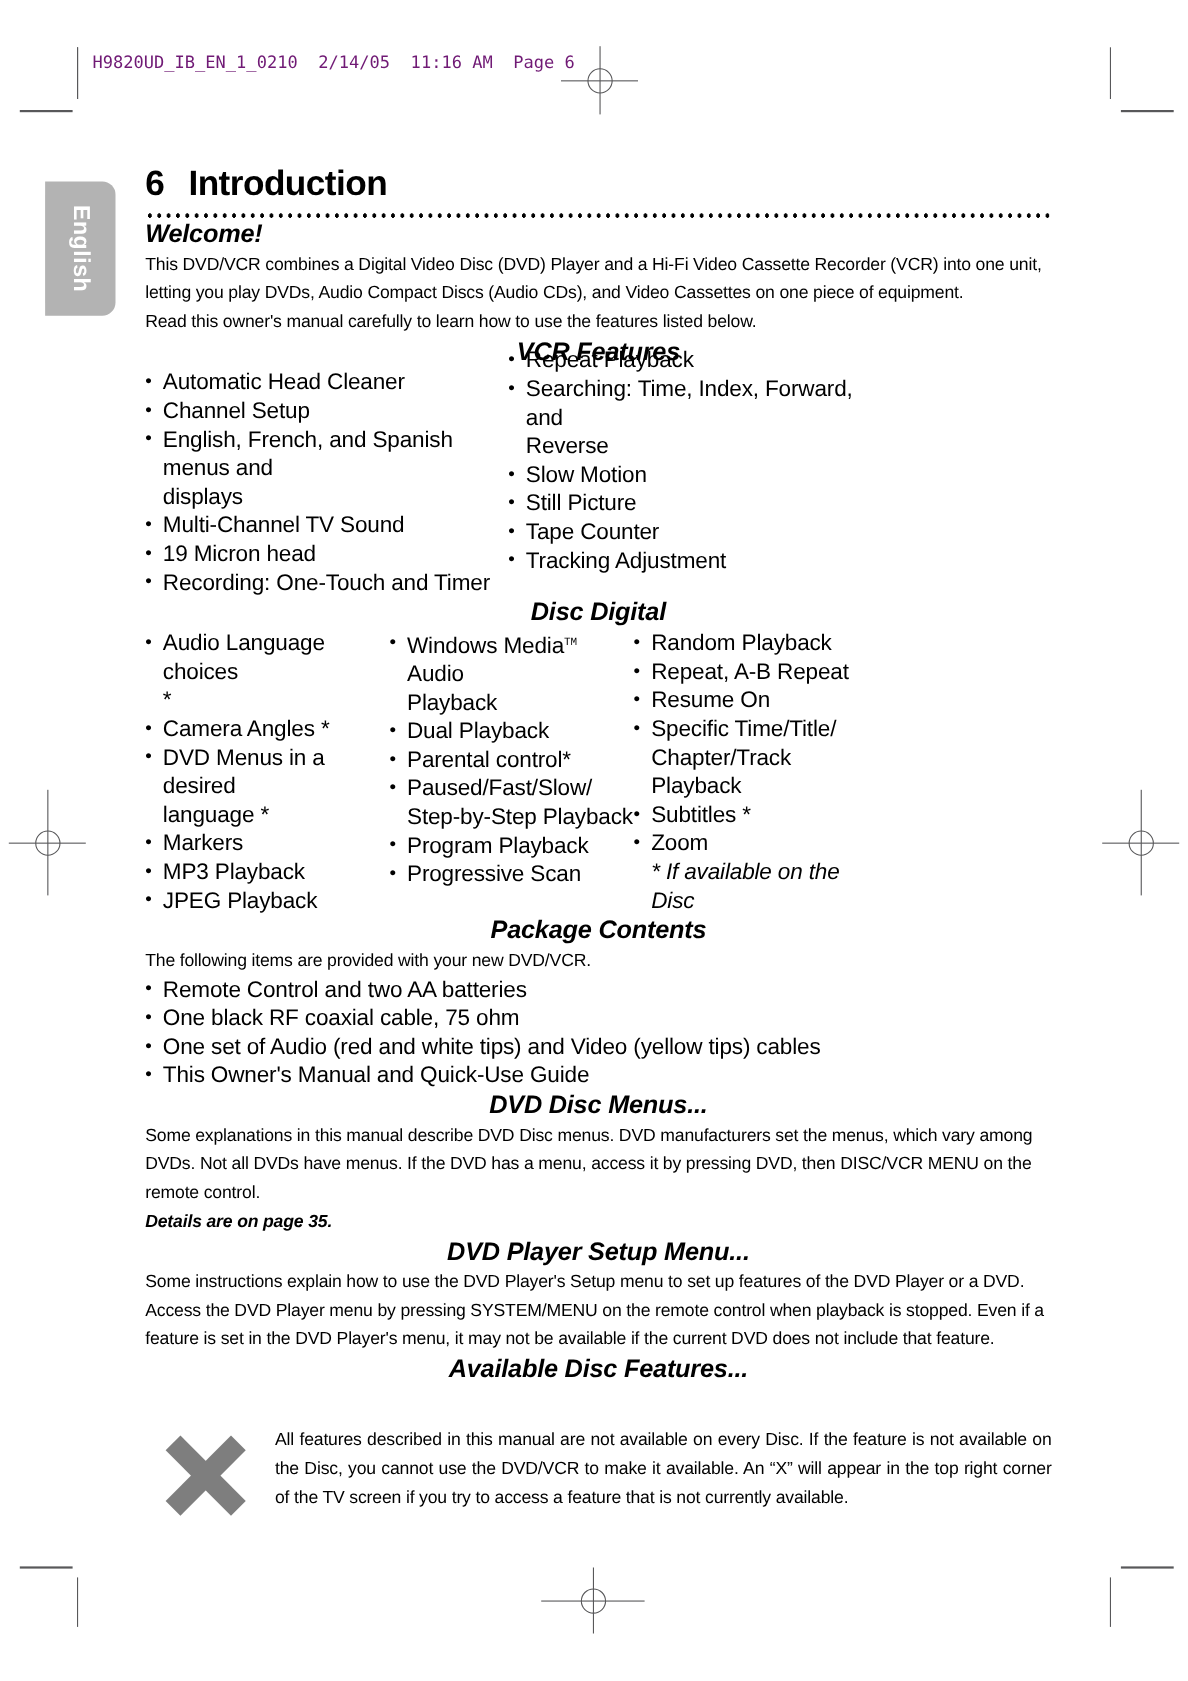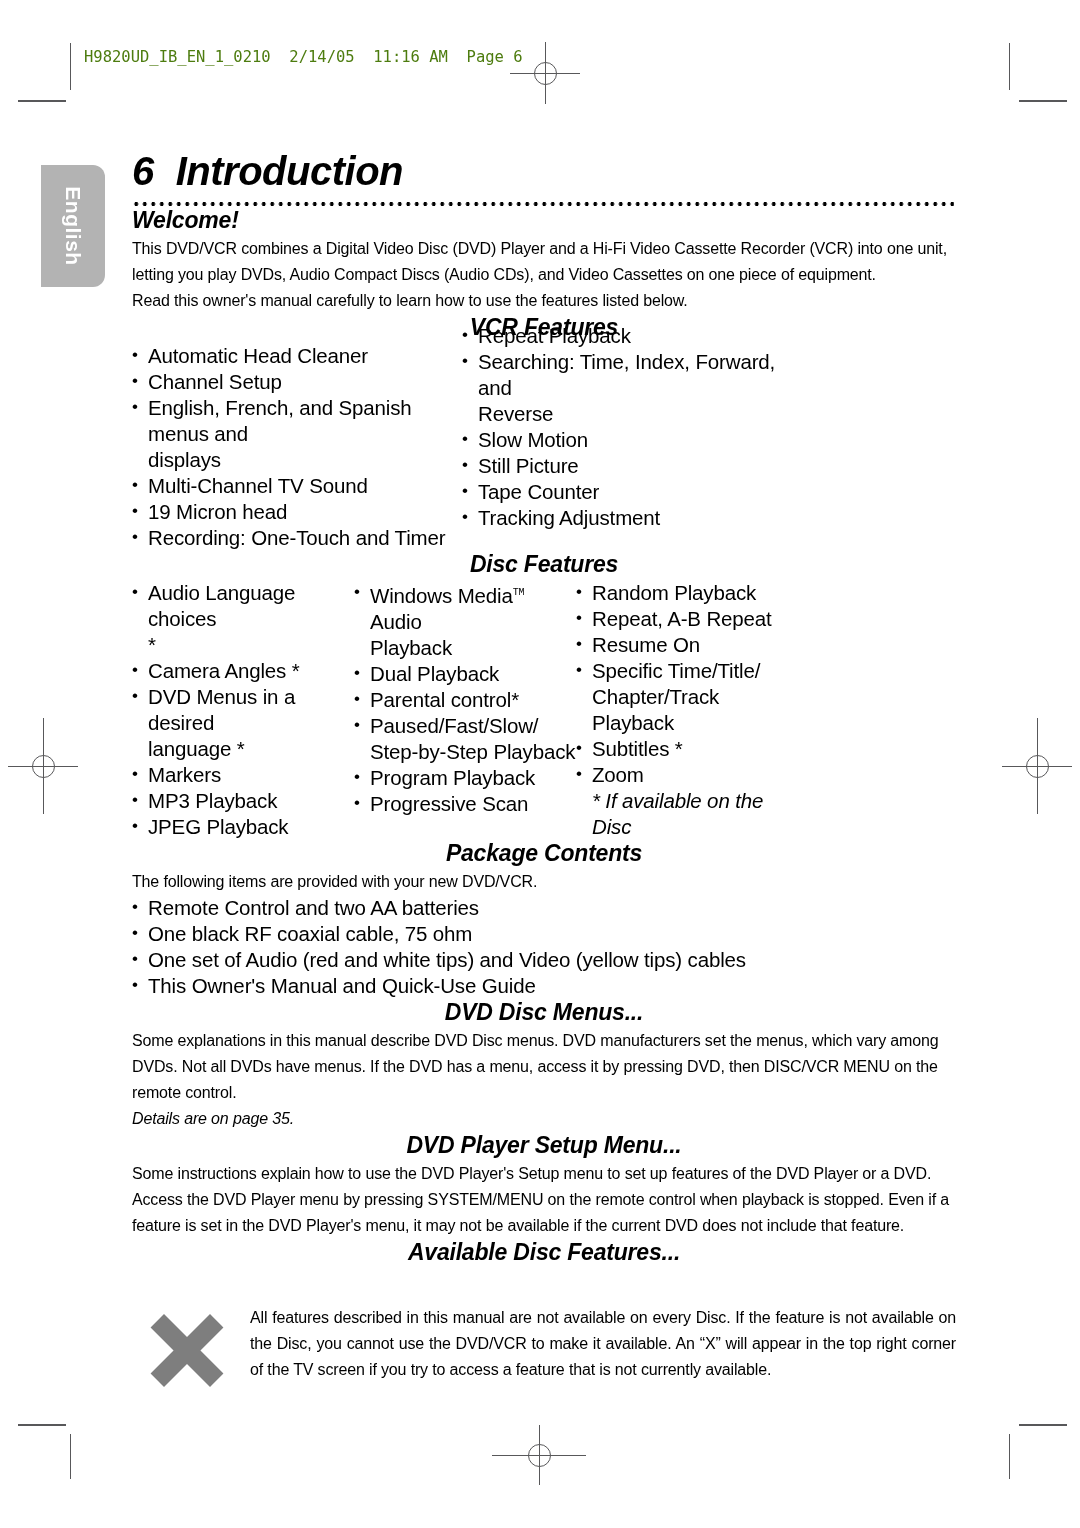--- a/index.html
+++ b/index.html
@@ -24,21 +24,21 @@
                  margin-top: -0.5px; background: #58585a; }
   .reg-mark .c { position: absolute; left: 50%; top: 50%;
                  width: 23px; height: 23px; margin-left: -11.5px; margin-top: -11.5px;
                  border: 1px solid #58585a; border-radius: 50%; background: transparent; }
 
   
   .slug-rule { position: absolute; left: 70px; top: 43px; width: 1px; height: 47px; background: #58585a; }
   .slug {
     position: absolute; left: 84px; top: 48px;
     font-family: "DejaVu Sans Mono", "Liberation Mono", monospace;
-    font-size: 15.5px; letter-spacing: 0px; color: #4d7c0f; white-space: pre;
+    font-size: 15.5px; letter-spacing: 0px; color: #701a75; white-space: pre;
   }
 
   
   .lang-tab {
     position: absolute; left: 41px; top: 165px;
     width: 64px; height: 122px;
     background: #b3b3b3;
     border-top-right-radius: 12px;
     border-bottom-right-radius: 12px;
   }
@@ -55,23 +55,22 @@
 
   
   .page {
     position: absolute;
     left: 132px; top: 150px;
     width: 824px;
   }
 
   h1.page-title {
     margin: 0;
-    font-size: 40px;
+    font-size: 32px;
     font-weight: bold;
-    font-style: italic;
     letter-spacing: -0.5px;
     line-height: 1.05;
   }
   h1.page-title .num { margin-right: 22px; }
 
   .dotrule {
     margin-top: 9px;
     height: 6px;
     width: 822px;
     background-image: radial-gradient(circle closest-side, #000 64%, transparent 66%);
@@ -88,21 +87,21 @@
   }
   .sec-welcome { margin-top: 14px; }
   .sec-gap-lg { margin-top: 36px; text-align: center; }
 
   p.body {
     margin: 0;
     font-size: 16px;
     line-height: 26px;
     letter-spacing: -0.15px;
   }
-  p.body.italic { font-style: italic; }
+  p.body.italic { font-style: italic; font-weight: bold; }
 
   ul.blist {
     margin: 0; padding: 0; list-style: none;
   }
   ul.blist li {
     font-size: 20.5px;
     line-height: 26px;
     letter-spacing: -0.15px;
     padding-left: 16px;
     position: relative;
@@ -220,21 +219,21 @@
         <li>Searching: Time, Index, Forward, and</li>
         <li class="cont">Reverse</li>
         <li>Slow Motion</li>
         <li>Still Picture</li>
         <li>Tape Counter</li>
         <li>Tracking Adjustment</li>
       </ul>
     </div>
   </div>
 
-  <h2 class="sec sec-gap-lg">Disc Features</h2>
+  <h2 class="sec sec-gap-lg">Disc Digital</h2>
   <div class="cols disc">
     <div>
       <ul class="blist">
         <li>Audio Language choices</li>
         <li class="cont">*</li>
         <li>Camera Angles *</li>
         <li>DVD Menus in a desired</li>
         <li class="cont">language *</li>
         <li>Markers</li>
         <li>MP3 Playback</li>

